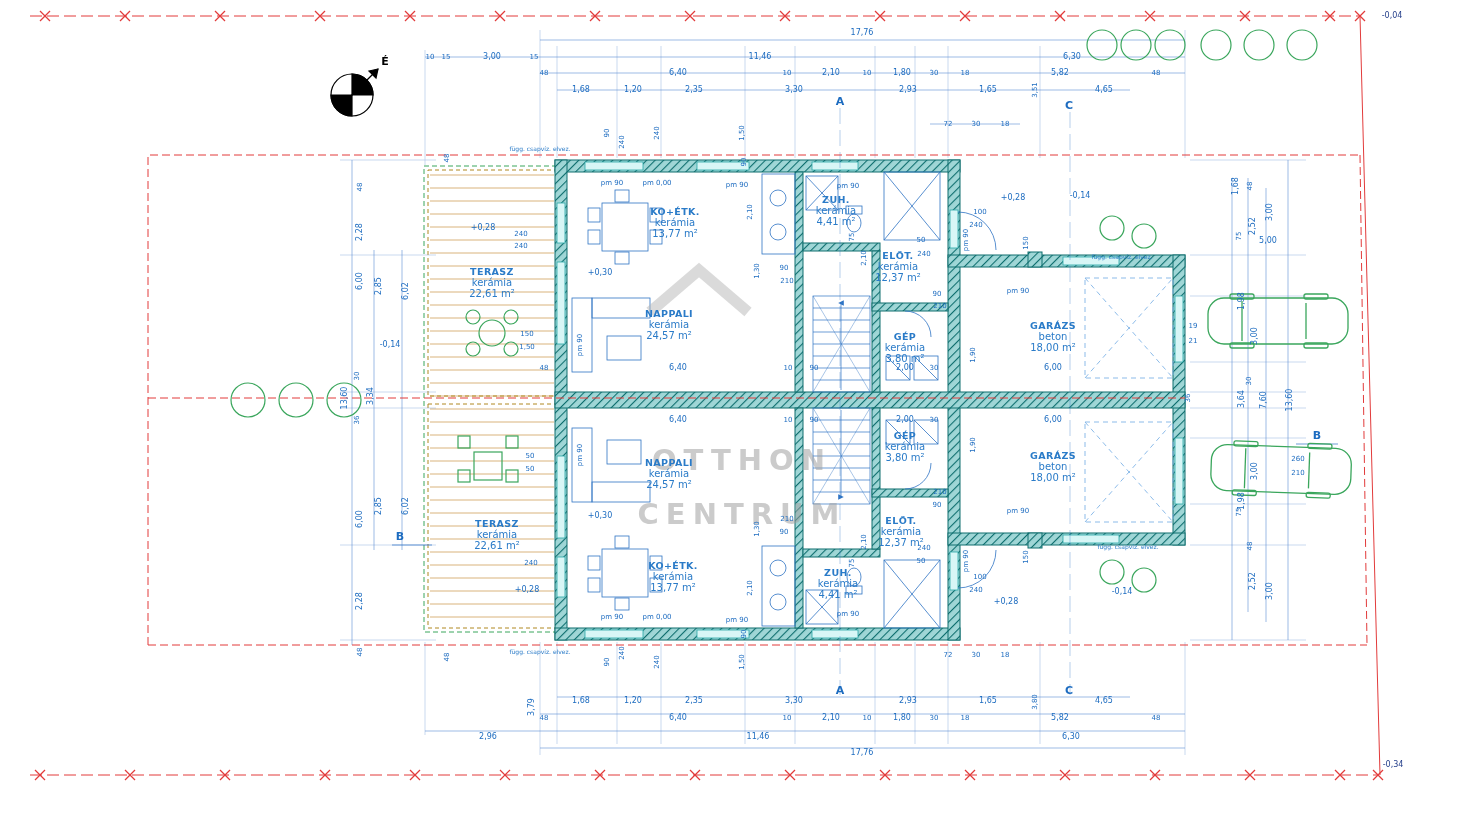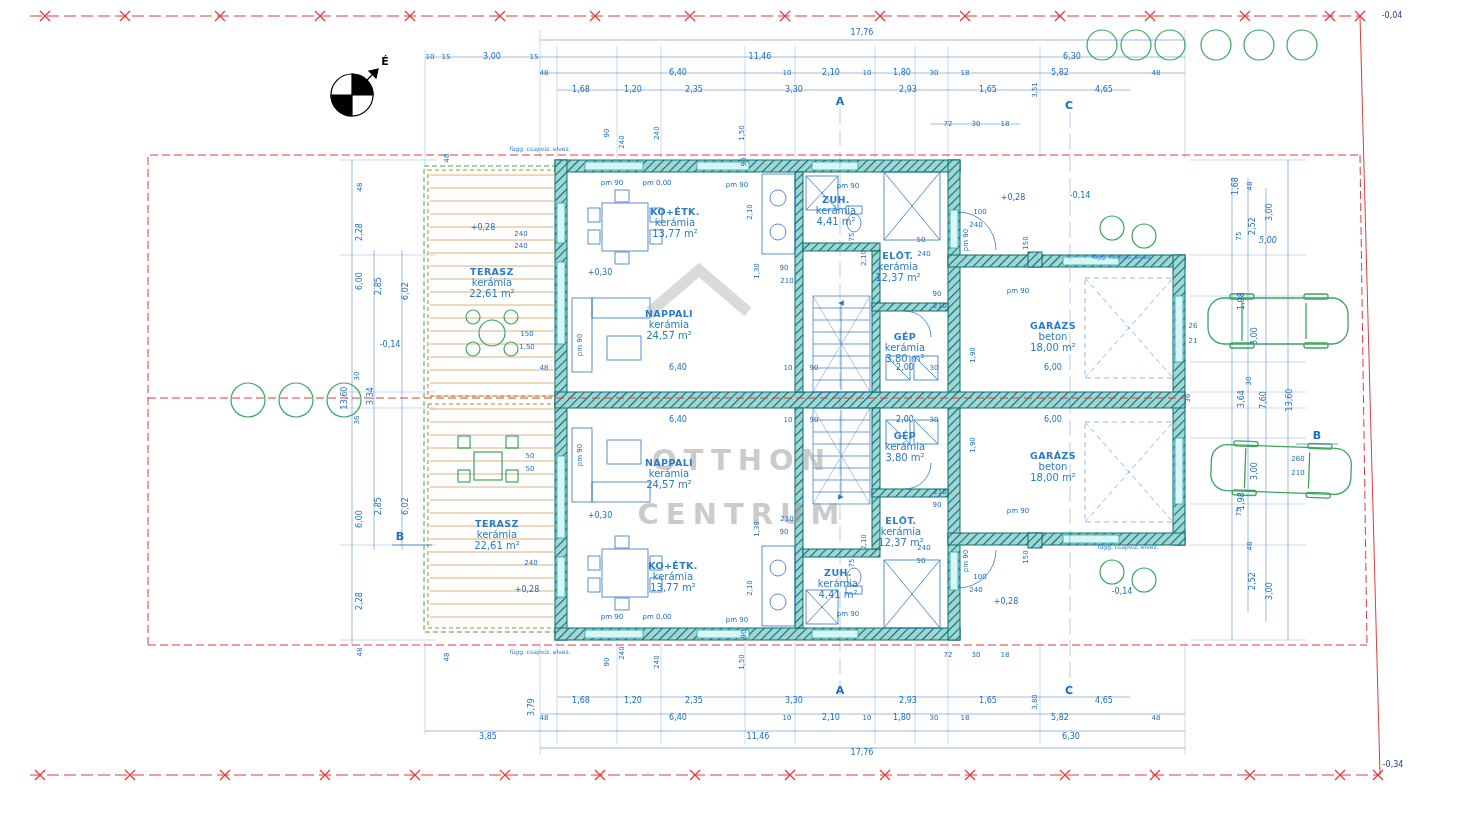--- a/index.html
+++ b/index.html
@@ -453,25 +453,25 @@
       <span class="lbl" style="left: 527px; top: 334px; font-size: 7px; transform: translate(-50%, -50%);">150</span>
       <span class="lbl" style="left: 527px; top: 347px; font-size: 7px; transform: translate(-50%, -50%);">1,50</span>
       <span class="lbl" style="left: 530px; top: 456px; font-size: 7px; transform: translate(-50%, -50%);">50</span>
       <span class="lbl" style="left: 530px; top: 469px; font-size: 7px; transform: translate(-50%, -50%);">50</span>
       <span class="lbl" style="left: 531px; top: 563px; font-size: 7px; transform: translate(-50%, -50%);">240</span>
       <span class="lbl" style="left: 527px; top: 590px; transform: translate(-50%, -50%);">+0,28</span>
       <span class="lbl" style="left: 1236px; top: 186px; transform: translate(-50%, -50%) rotate(-90deg);">1,68</span>
       <span class="lbl" style="left: 1250px; top: 186px; font-size: 7px; transform: translate(-50%, -50%) rotate(-90deg);">48</span>
       <span class="lbl" style="left: 1253px; top: 226px; transform: translate(-50%, -50%) rotate(-90deg);">2,52</span>
       <span class="lbl" style="left: 1270px; top: 212px; transform: translate(-50%, -50%) rotate(-90deg);">3,00</span>
-      <span class="lbl" style="left: 1268px; top: 241px; transform: translate(-50%, -50%); font-style: italic;">5,00</span>
+      <span class="lbl" style="left: 1268px; top: 241px; transform: translate(-50%, -50%);">5,00</span>
       <span class="lbl" style="left: 1239px; top: 236px; font-size: 7px; transform: translate(-50%, -50%) rotate(-90deg);">75</span>
       <span class="lbl" style="left: 1242px; top: 301px; transform: translate(-50%, -50%) rotate(-90deg);">1,98</span>
       <span class="lbl" style="left: 1255px; top: 336px; transform: translate(-50%, -50%) rotate(-90deg);">3,00</span>
-      <span class="lbl" style="left: 1193px; top: 326px; font-size: 7px; transform: translate(-50%, -50%);">26</span>
+      <span class="lbl" style="left: 1193px; top: 326px; font-size: 7px; transform: translate(-50%, -50%);">19</span>
       <span class="lbl" style="left: 1193px; top: 341px; font-size: 7px; transform: translate(-50%, -50%);">21</span>
       <span class="lbl" style="left: 1249px; top: 381px; font-size: 7px; transform: translate(-50%, -50%) rotate(-90deg);">30</span>
       <span class="lbl" style="left: 1242px; top: 399px; transform: translate(-50%, -50%) rotate(-90deg);">3,64</span>
       <span class="lbl" style="left: 1264px; top: 400px; transform: translate(-50%, -50%) rotate(-90deg);">7,60</span>
       <span class="lbl" style="left: 1290px; top: 400px; transform: translate(-50%, -50%) rotate(-90deg);">13,60</span>
       <span class="lbl" style="left: 1298px; top: 459px; font-size: 7px; transform: translate(-50%, -50%); text-align: right;">260</span>
       <span class="lbl" style="left: 1298px; top: 473px; font-size: 7px; transform: translate(-50%, -50%);">210</span>
       <span class="lbl" style="left: 1255px; top: 471px; transform: translate(-50%, -50%) rotate(-90deg);">3,00</span>
       <span class="lbl" style="left: 1242px; top: 501px; transform: translate(-50%, -50%) rotate(-90deg);">1,98</span>
       <span class="lbl" style="left: 1239px; top: 512px; font-size: 7px; transform: translate(-50%, -50%) rotate(-90deg);">75</span>
@@ -524,21 +524,21 @@
       <span class="lbl" style="left: 544px; top: 718px; font-size: 7px; transform: translate(-50%, -50%);">48</span>
       <span class="lbl" style="left: 678px; top: 718px; transform: translate(-50%, -50%);">6,40</span>
       <span class="lbl" style="left: 787px; top: 718px; font-size: 7px; transform: translate(-50%, -50%);">10</span>
       <span class="lbl" style="left: 831px; top: 718px; transform: translate(-50%, -50%);">2,10</span>
       <span class="lbl" style="left: 867px; top: 718px; font-size: 7px; transform: translate(-50%, -50%);">10</span>
       <span class="lbl" style="left: 902px; top: 718px; transform: translate(-50%, -50%);">1,80</span>
       <span class="lbl" style="left: 934px; top: 718px; font-size: 7px; transform: translate(-50%, -50%);">30</span>
       <span class="lbl" style="left: 965px; top: 718px; font-size: 7px; transform: translate(-50%, -50%);">18</span>
       <span class="lbl" style="left: 1060px; top: 718px; transform: translate(-50%, -50%);">5,82</span>
       <span class="lbl" style="left: 1156px; top: 718px; font-size: 7px; transform: translate(-50%, -50%);">48</span>
-      <span class="lbl" style="left: 488px; top: 737px; transform: translate(-50%, -50%);">3,85</span>
+      <span class="lbl" style="left: 488px; top: 737px; transform: translate(-50%, -50%);">2,96</span>
       <span class="lbl" style="left: 758px; top: 737px; transform: translate(-50%, -50%);">11,46</span>
       <span class="lbl" style="left: 1071px; top: 737px; transform: translate(-50%, -50%);">6,30</span>
       <span class="lbl" style="left: 862px; top: 753px; transform: translate(-50%, -50%);">17,76</span>
       <span class="lbl" style="left: 1392px; top: 16px; color: rgb(39, 65, 140); transform: translate(-50%, -50%);">-0,04</span>
       <span class="lbl" style="left: 1393px; top: 765px; color: rgb(39, 65, 140); transform: translate(-50%, -50%);">-0,34</span>
       <span class="lbl bold" style="left: 385px; top: 61px; font-size: 11px; color: rgb(0, 0, 0); transform: translate(-50%, -50%);">É</span>
       <div class="room" style="left: 492px; top: 282px;">
         <span class="rname">TERASZ</span>
         <span class="rsub">kerámia</span>
         <span class="rsub">22,61 m²</span>

